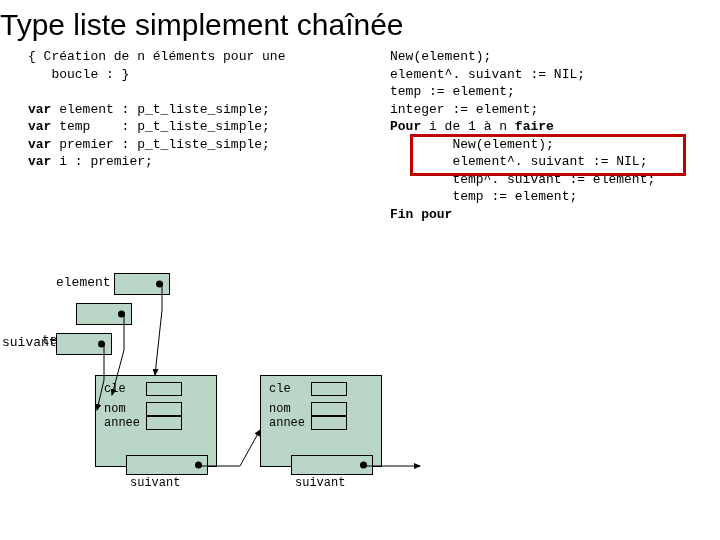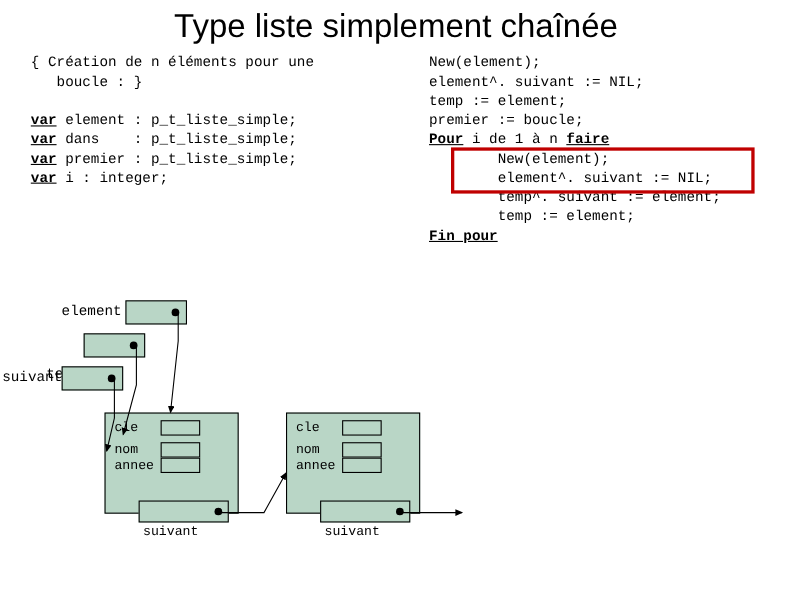--- a/index.html
+++ b/index.html
@@ -8,38 +8,37 @@
     width: 720px;
     height: 540px;
     background: #fff;
     font-family: Arial, Helvetica, sans-serif;
     position: relative;
     overflow: hidden;
   }
   .title {
     font-size: 30px;
     font-weight: normal;
-    text-align: center;
     margin: 8px 0 6px 0;
     font-family: Arial, Helvetica, sans-serif;
   }
   .cols {
     display: flex;
     padding: 0 28px;
     gap: 22px;
   }
   .left, .right {
     font-family: "Courier New", Courier, monospace;
     font-size: 13px;
     line-height: 1.35;
     white-space: pre;
   }
   .left { flex: 0 0 340px; }
   .right { flex: 1; position: relative; }
-  .kw { font-weight: bold; text-decoration: underline; }
+  .kw { font-weight: bold; }
   .highlight-box {
     position: absolute;
     border: 3px solid #c00000;
     pointer-events: none;
   }
   
   .diagram {
     position: absolute;
     left: 0;
     top: 275px;
@@ -98,28 +97,28 @@
 </head>
 <body>
 
 <h1 class="title">Type liste simplement chaînée</h1>
 
 <div class="cols">
   <div class="left"><span>{ Création de n éléments pour une</span>
 <span>   boucle : }</span>
 
 <span class="kw">var</span><span> element : p_t_liste_simple;</span>
-<span class="kw">var</span><span> dans    : p_t_liste_simple;</span>
+<span class="kw">var</span><span> temp    : p_t_liste_simple;</span>
 <span class="kw">var</span><span> premier : p_t_liste_simple;</span>
-<span class="kw">var</span><span> i : integer;</span></div>
+<span class="kw">var</span><span> i : premier;</span></div>
 
   <div class="right"><span>New(element);</span>
 <span>element^. suivant := NIL;</span>
 <span>temp := element;</span>
-<span>premier := boucle;</span>
+<span>integer := element;</span>
 <span class="kw">Pour</span><span> i de 1 à n </span><span class="kw">faire</span>
 <span>        New(element);</span>
 <span>        element^. suivant := NIL;</span>
 <span>        temp^. suivant := element;</span>
 <span>        temp := element;</span>
 <span class="kw">Fin pour</span>
     <div class="highlight-box" style="left:20px; top:86px; width:270px; height:36px;"></div>
   </div>
 </div>
 

